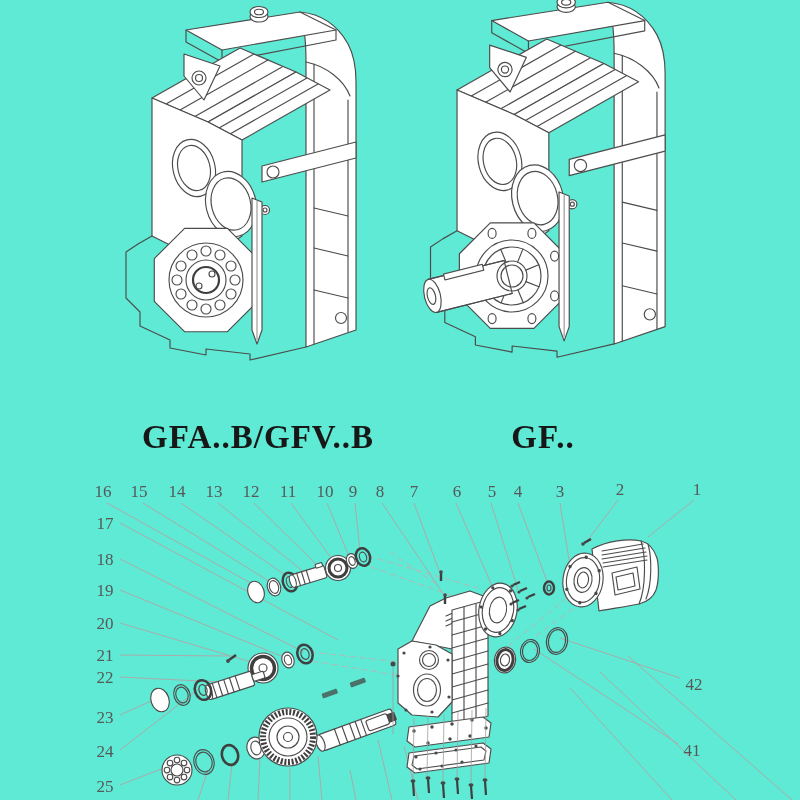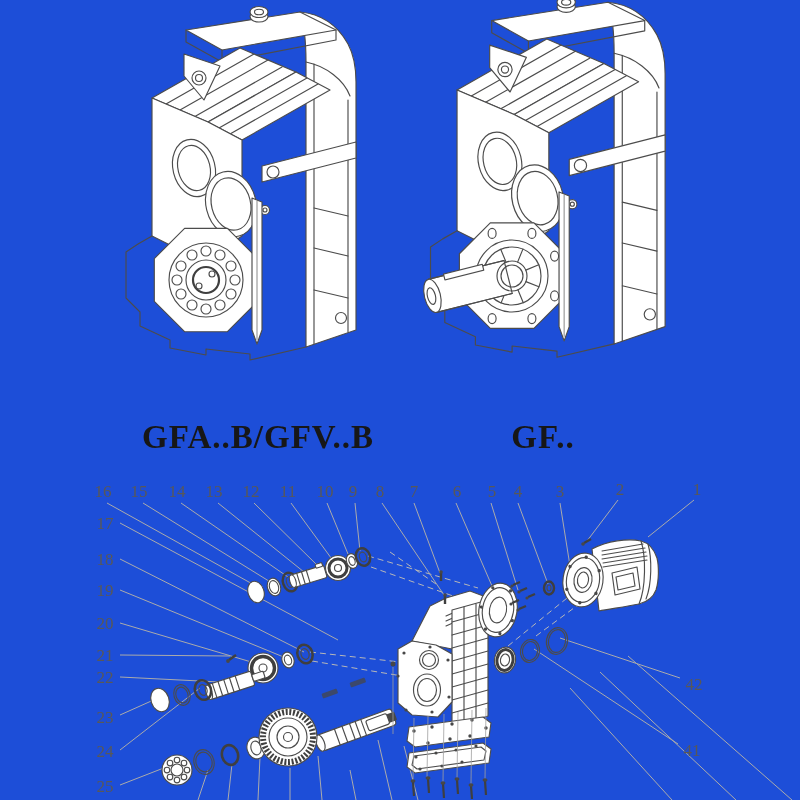--- a/index.html
+++ b/index.html
@@ -1,16 +1,16 @@
 <!DOCTYPE html>
 <html><head>
 <meta charset="utf-8">
 <style>
   html,body{margin:0;padding:0;background:#ffffff;}
-  .canvas{position:relative;width:800px;height:800px;background:#1d4ed8;overflow:hidden;
+  .canvas{position:relative;width:800px;height:800px;background:#5eead4;overflow:hidden;
           font-family:"Liberation Serif",serif;}
   svg{display:block}
   .s   {stroke:#4c4c4c;stroke-width:1.15;fill:none;stroke-linejoin:round;stroke-linecap:round;}
   .sf  {stroke:#4c4c4c;stroke-width:1.15;fill:#ffffff;stroke-linejoin:round;}
   .thin{stroke:#6a6a6a;stroke-width:0.8;fill:none;}
   .dark{stroke:#3f3f3f;fill:none;}
   .dkf {fill:#474747;stroke:none;}
   .lead{stroke:#ababab;stroke-width:1;fill:none;}
   .vln {stroke:#9f9f9f;stroke-width:0.8;fill:none;}
   .dash{stroke:#b8b8b8;stroke-width:1;stroke-dasharray:6 4;fill:none;}

